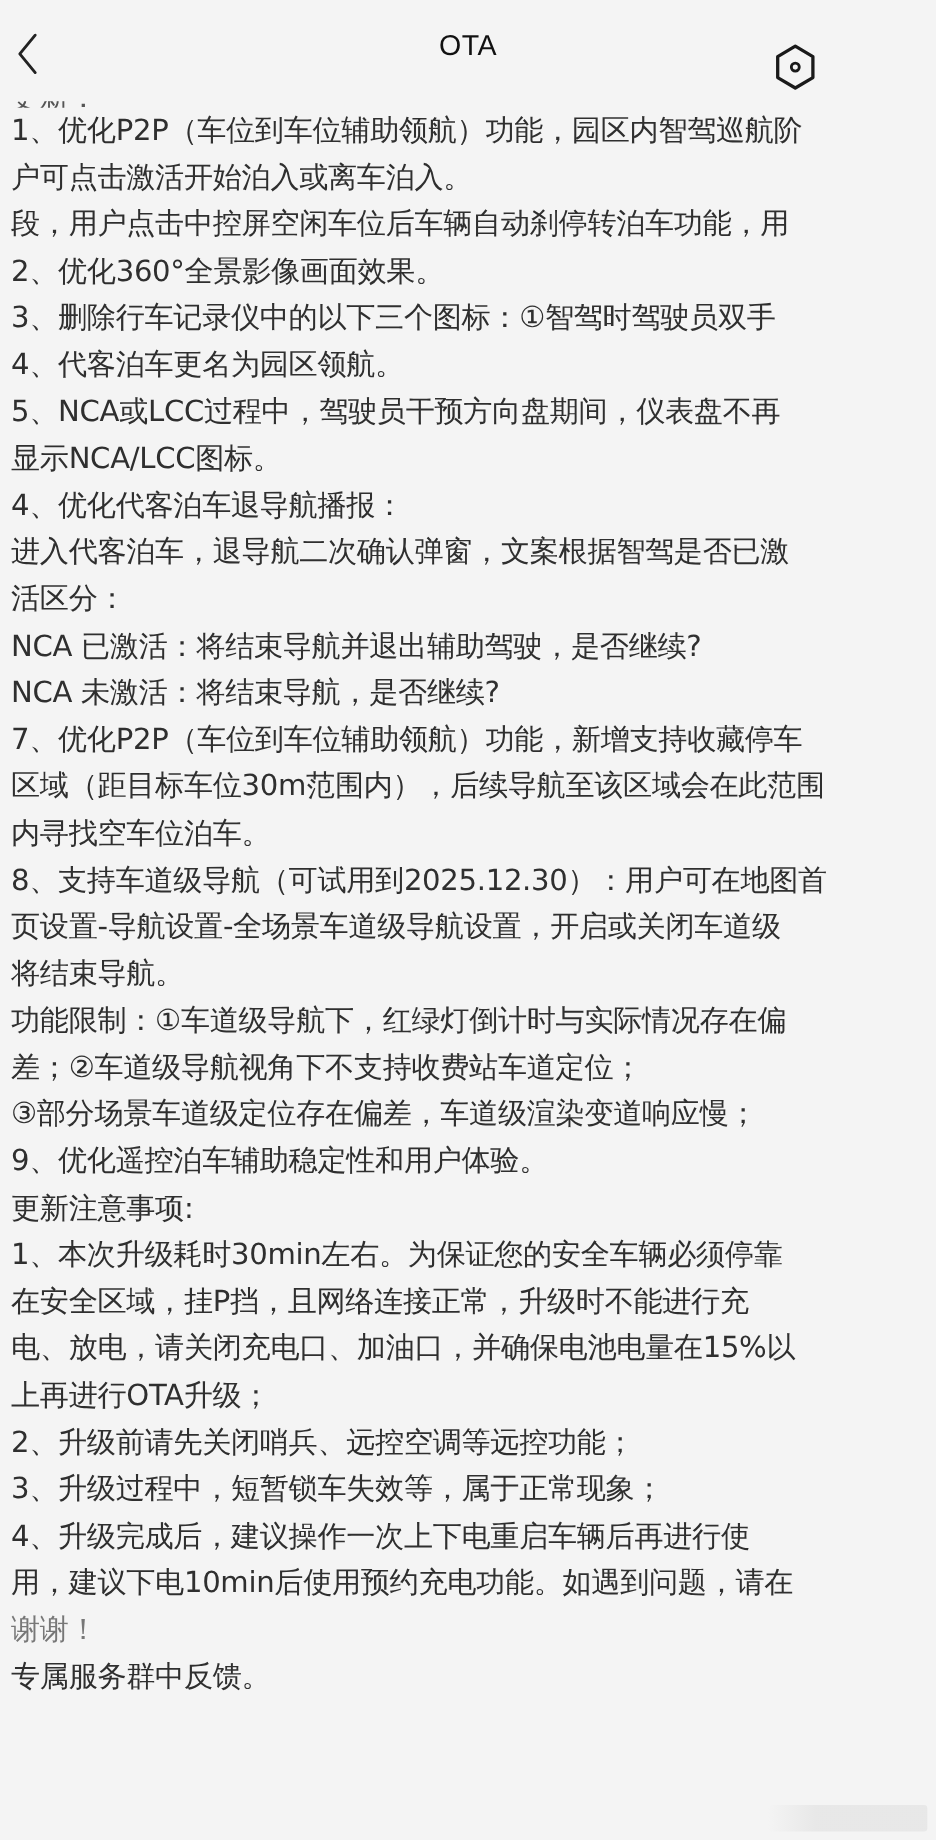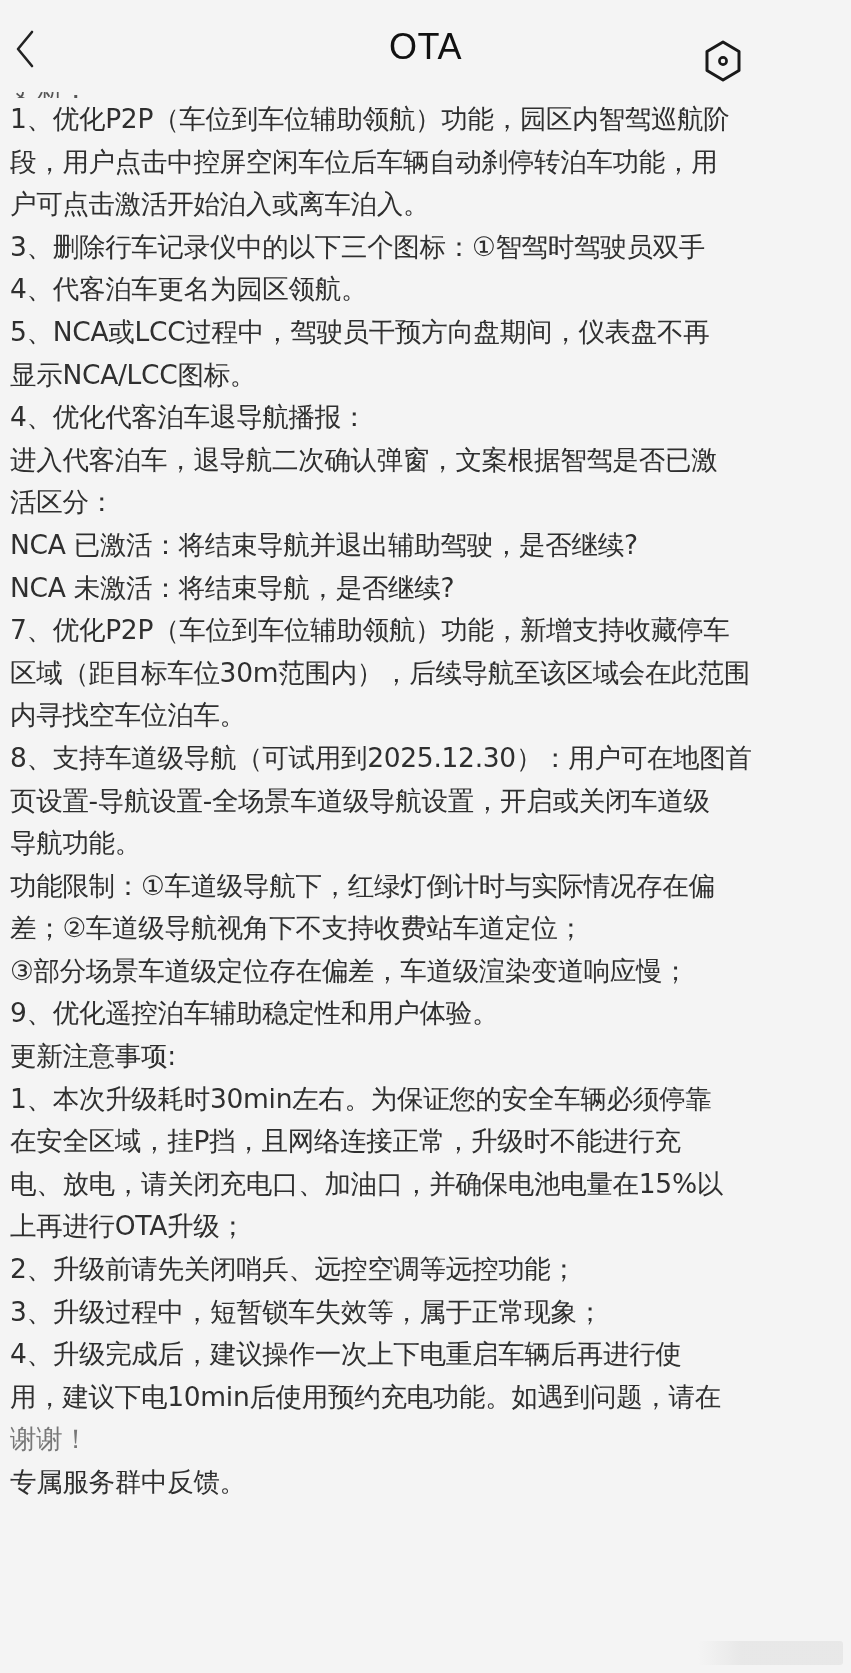--- a/index.html
+++ b/index.html
@@ -54,21 +54,21 @@
     height: 44px;
     cursor: pointer;
   }
   .title {
     position: absolute;
     left: 0;
     width: 851px;
     top: 26px;
     text-align: center;
     font-family: "Liberation Sans", sans-serif;
-    font-size: 36px;
+    font-size: 26px;
     font-weight: 500;
     color: #111;
     letter-spacing: 0.5px;
   }
   .settings-btn {
     position: absolute;
     left: 700px;
     top: 38px;
     width: 46px;
     height: 46px;
@@ -84,37 +84,38 @@
     border-radius: 3px;
     opacity: 0.7;
   }
 </style>
 </head>
 <body>
 
 <div class="content">
   <span class="line partial">更新：</span>
   <span class="line">1、优化P2P（车位到车位辅助领航）功能，园区内智驾巡航阶</span>
+  <span class="line">户可点击激活开始泊入或离车泊入。</span>
   <span class="line">段，用户点击中控屏空闲车位后车辆自动刹停转泊车功能，用</span>
-  <span class="line">户可点击激活开始泊入或离车泊入。</span>
+  <span class="line">2、优化360°全景影像画面效果。</span>
   <span class="line">3、删除行车记录仪中的以下三个图标：①智驾时驾驶员双手</span>
   <span class="line">4、代客泊车更名为园区领航。</span>
   <span class="line">5、NCA或LCC过程中，驾驶员干预方向盘期间，仪表盘不再</span>
   <span class="line">显示NCA/LCC图标。</span>
   <span class="line">4、优化代客泊车退导航播报：</span>
   <span class="line">进入代客泊车，退导航二次确认弹窗，文案根据智驾是否已激</span>
   <span class="line">活区分：</span>
   <span class="line">NCA 已激活：将结束导航并退出辅助驾驶，是否继续?</span>
   <span class="line">NCA 未激活：将结束导航，是否继续?</span>
   <span class="line">7、优化P2P（车位到车位辅助领航）功能，新增支持收藏停车</span>
   <span class="line">区域（距目标车位30m范围内），后续导航至该区域会在此范围</span>
   <span class="line">内寻找空车位泊车。</span>
   <span class="line">8、支持车道级导航（可试用到2025.12.30）：用户可在地图首</span>
   <span class="line">页设置-导航设置-全场景车道级导航设置，开启或关闭车道级</span>
-  <span class="line">导航功能。</span>
+  <span class="line">将结束导航。</span>
   <span class="line">功能限制：①车道级导航下，红绿灯倒计时与实际情况存在偏</span>
   <span class="line">差；②车道级导航视角下不支持收费站车道定位；</span>
   <span class="line">③部分场景车道级定位存在偏差，车道级渲染变道响应慢；</span>
   <span class="line">9、优化遥控泊车辅助稳定性和用户体验。</span>
   <span class="line">更新注意事项:</span>
   <span class="line">1、本次升级耗时30min左右。为保证您的安全车辆必须停靠</span>
   <span class="line">在安全区域，挂P挡，且网络连接正常，升级时不能进行充</span>
   <span class="line">电、放电，请关闭充电口、加油口，并确保电池电量在15%以</span>
   <span class="line">上再进行OTA升级；</span>
   <span class="line">2、升级前请先关闭哨兵、远控空调等远控功能；</span>

